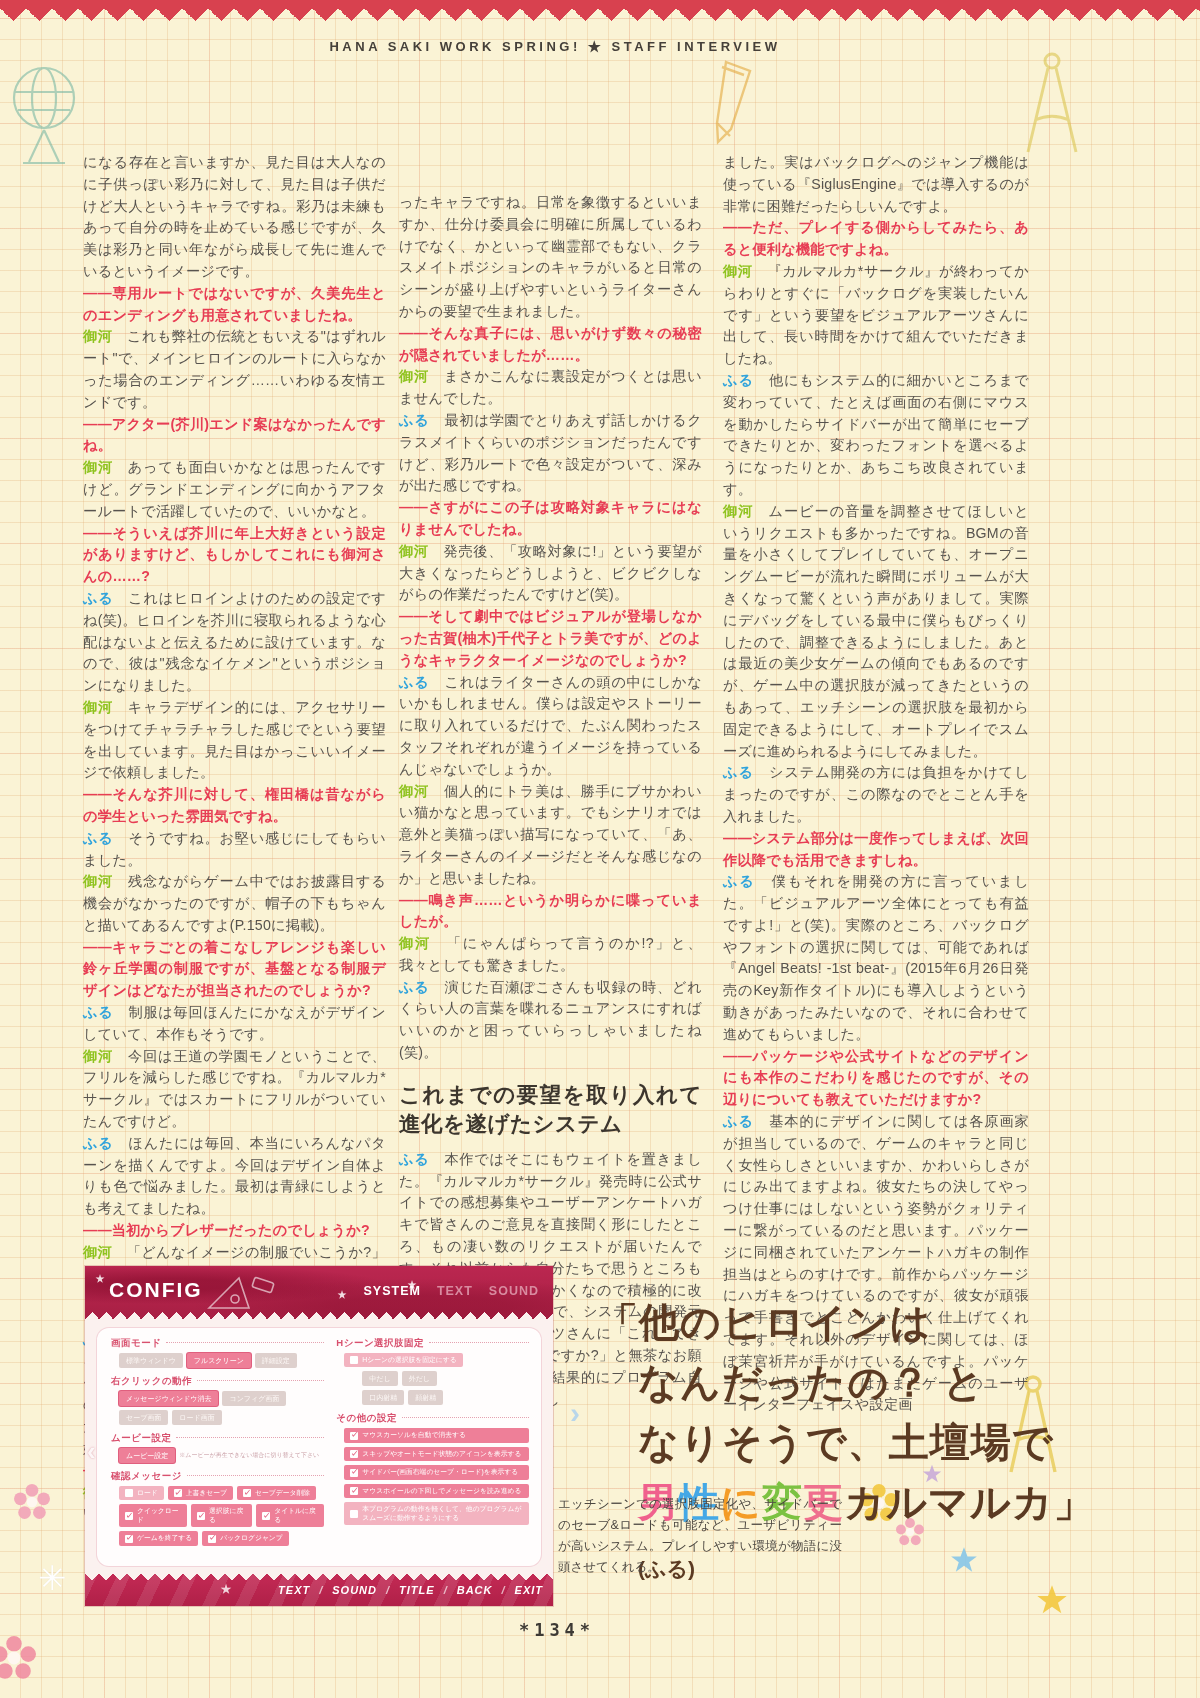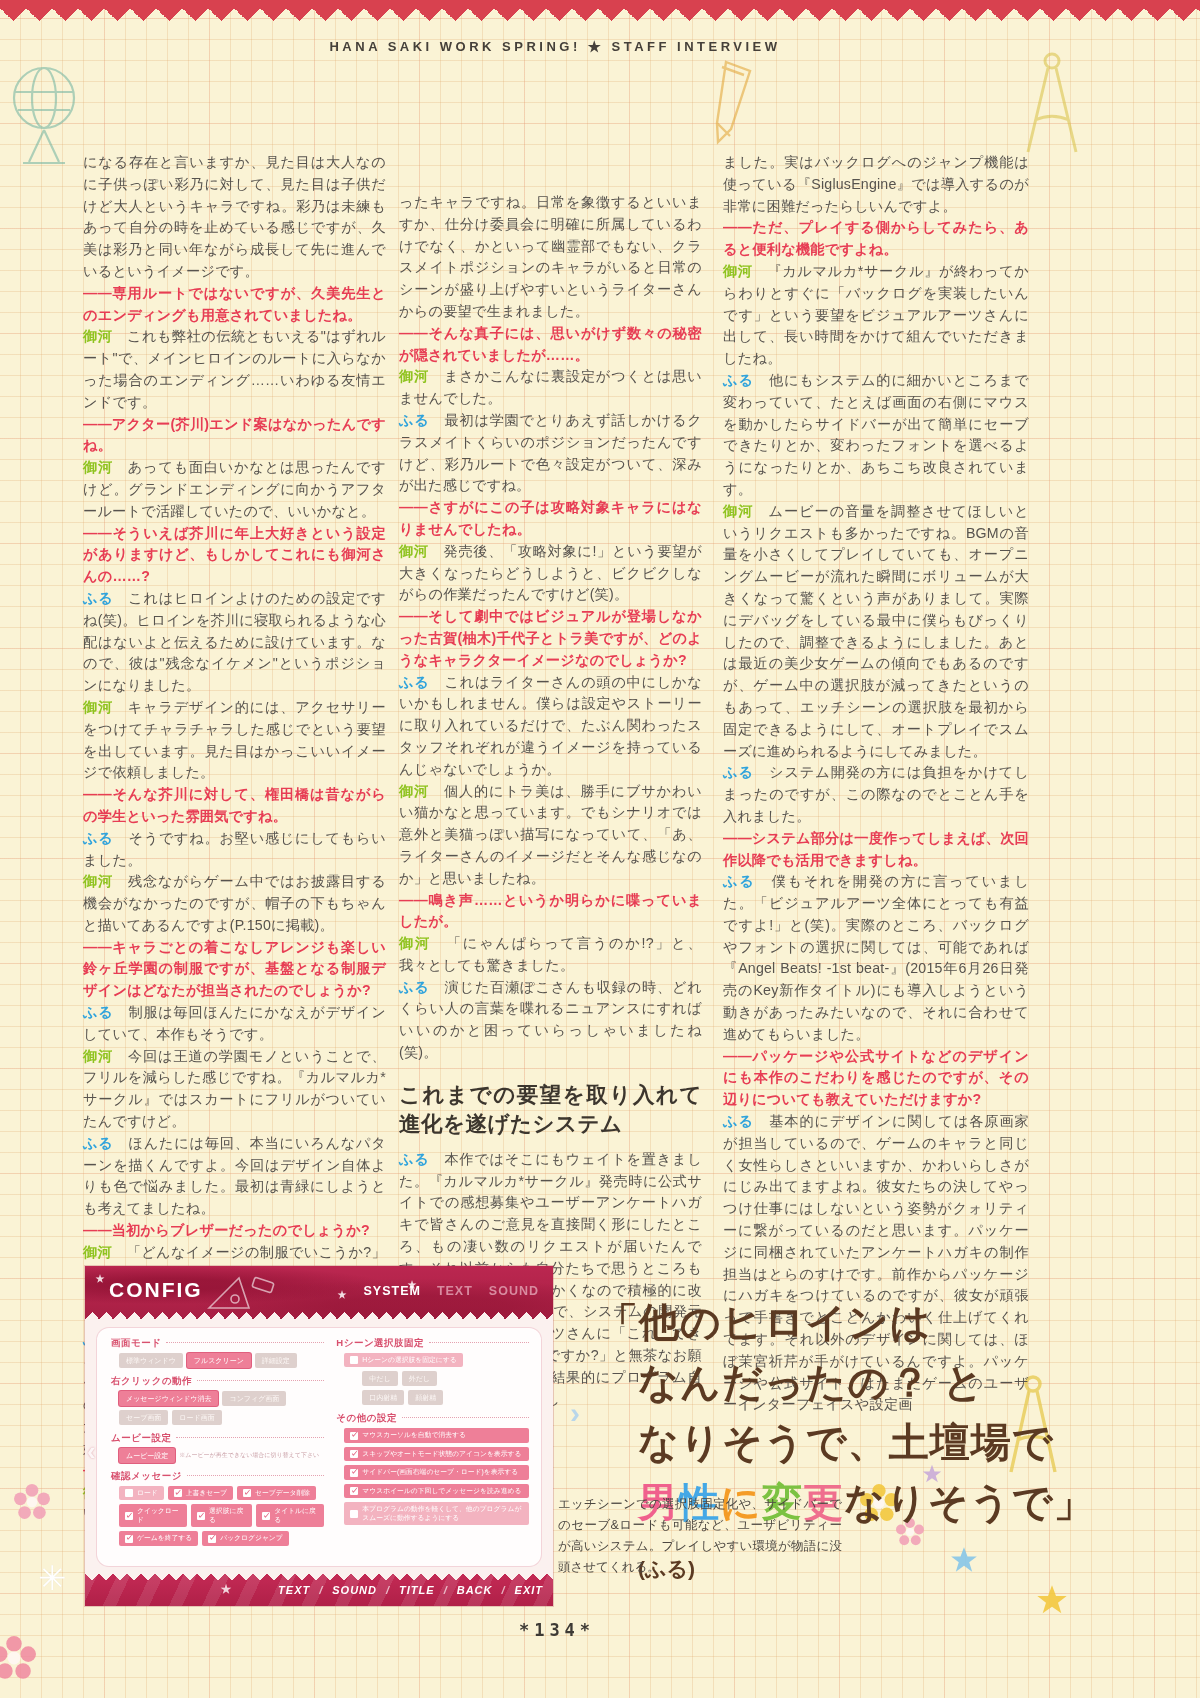--- a/index.html
+++ b/index.html
@@ -391,19 +391,19 @@
             <span class="cfg-footer-item">EXIT</span>
           </span>
       </div>
     </div>
   </div>
 
   <div id="quote">
       <div class="q-first">「他のヒロインは</div>
       <div>なんだったの？ と</div>
       <div>なりそうで、土壇場で</div>
-      <div><span style="color: rgb(240, 96, 141);">男</span><span style="color: rgb(68, 168, 230);">性</span><span style="color: rgb(244, 156, 38);">に</span><span style="color: rgb(124, 194, 66);">変</span><span style="color: rgb(239, 111, 142);">更</span><span style="color: rgb(91, 58, 34);">なりそうで」</span><span class="attr">(ふる)</span></div>
+      <div><span style="color: rgb(240, 96, 141);">男</span><span style="color: rgb(68, 168, 230);">性</span><span style="color: rgb(244, 156, 38);">に</span><span style="color: rgb(124, 194, 66);">変</span><span style="color: rgb(239, 111, 142);">更</span><span style="color: rgb(91, 58, 34);">カルマルカ」</span><span class="attr">(ふる)</span></div>
     </div>
 
   <div id="caption">エッチシーンでの選択肢固定化や、サイドバーでのセーブ&amp;ロードも可能など、ユーザビリティーが高いシステム。プレイしやすい環境が物語に没頭させてくれる。</div>
 
   <div id="pagenum">*134*</div>
 </div>
 
 </body></html>

